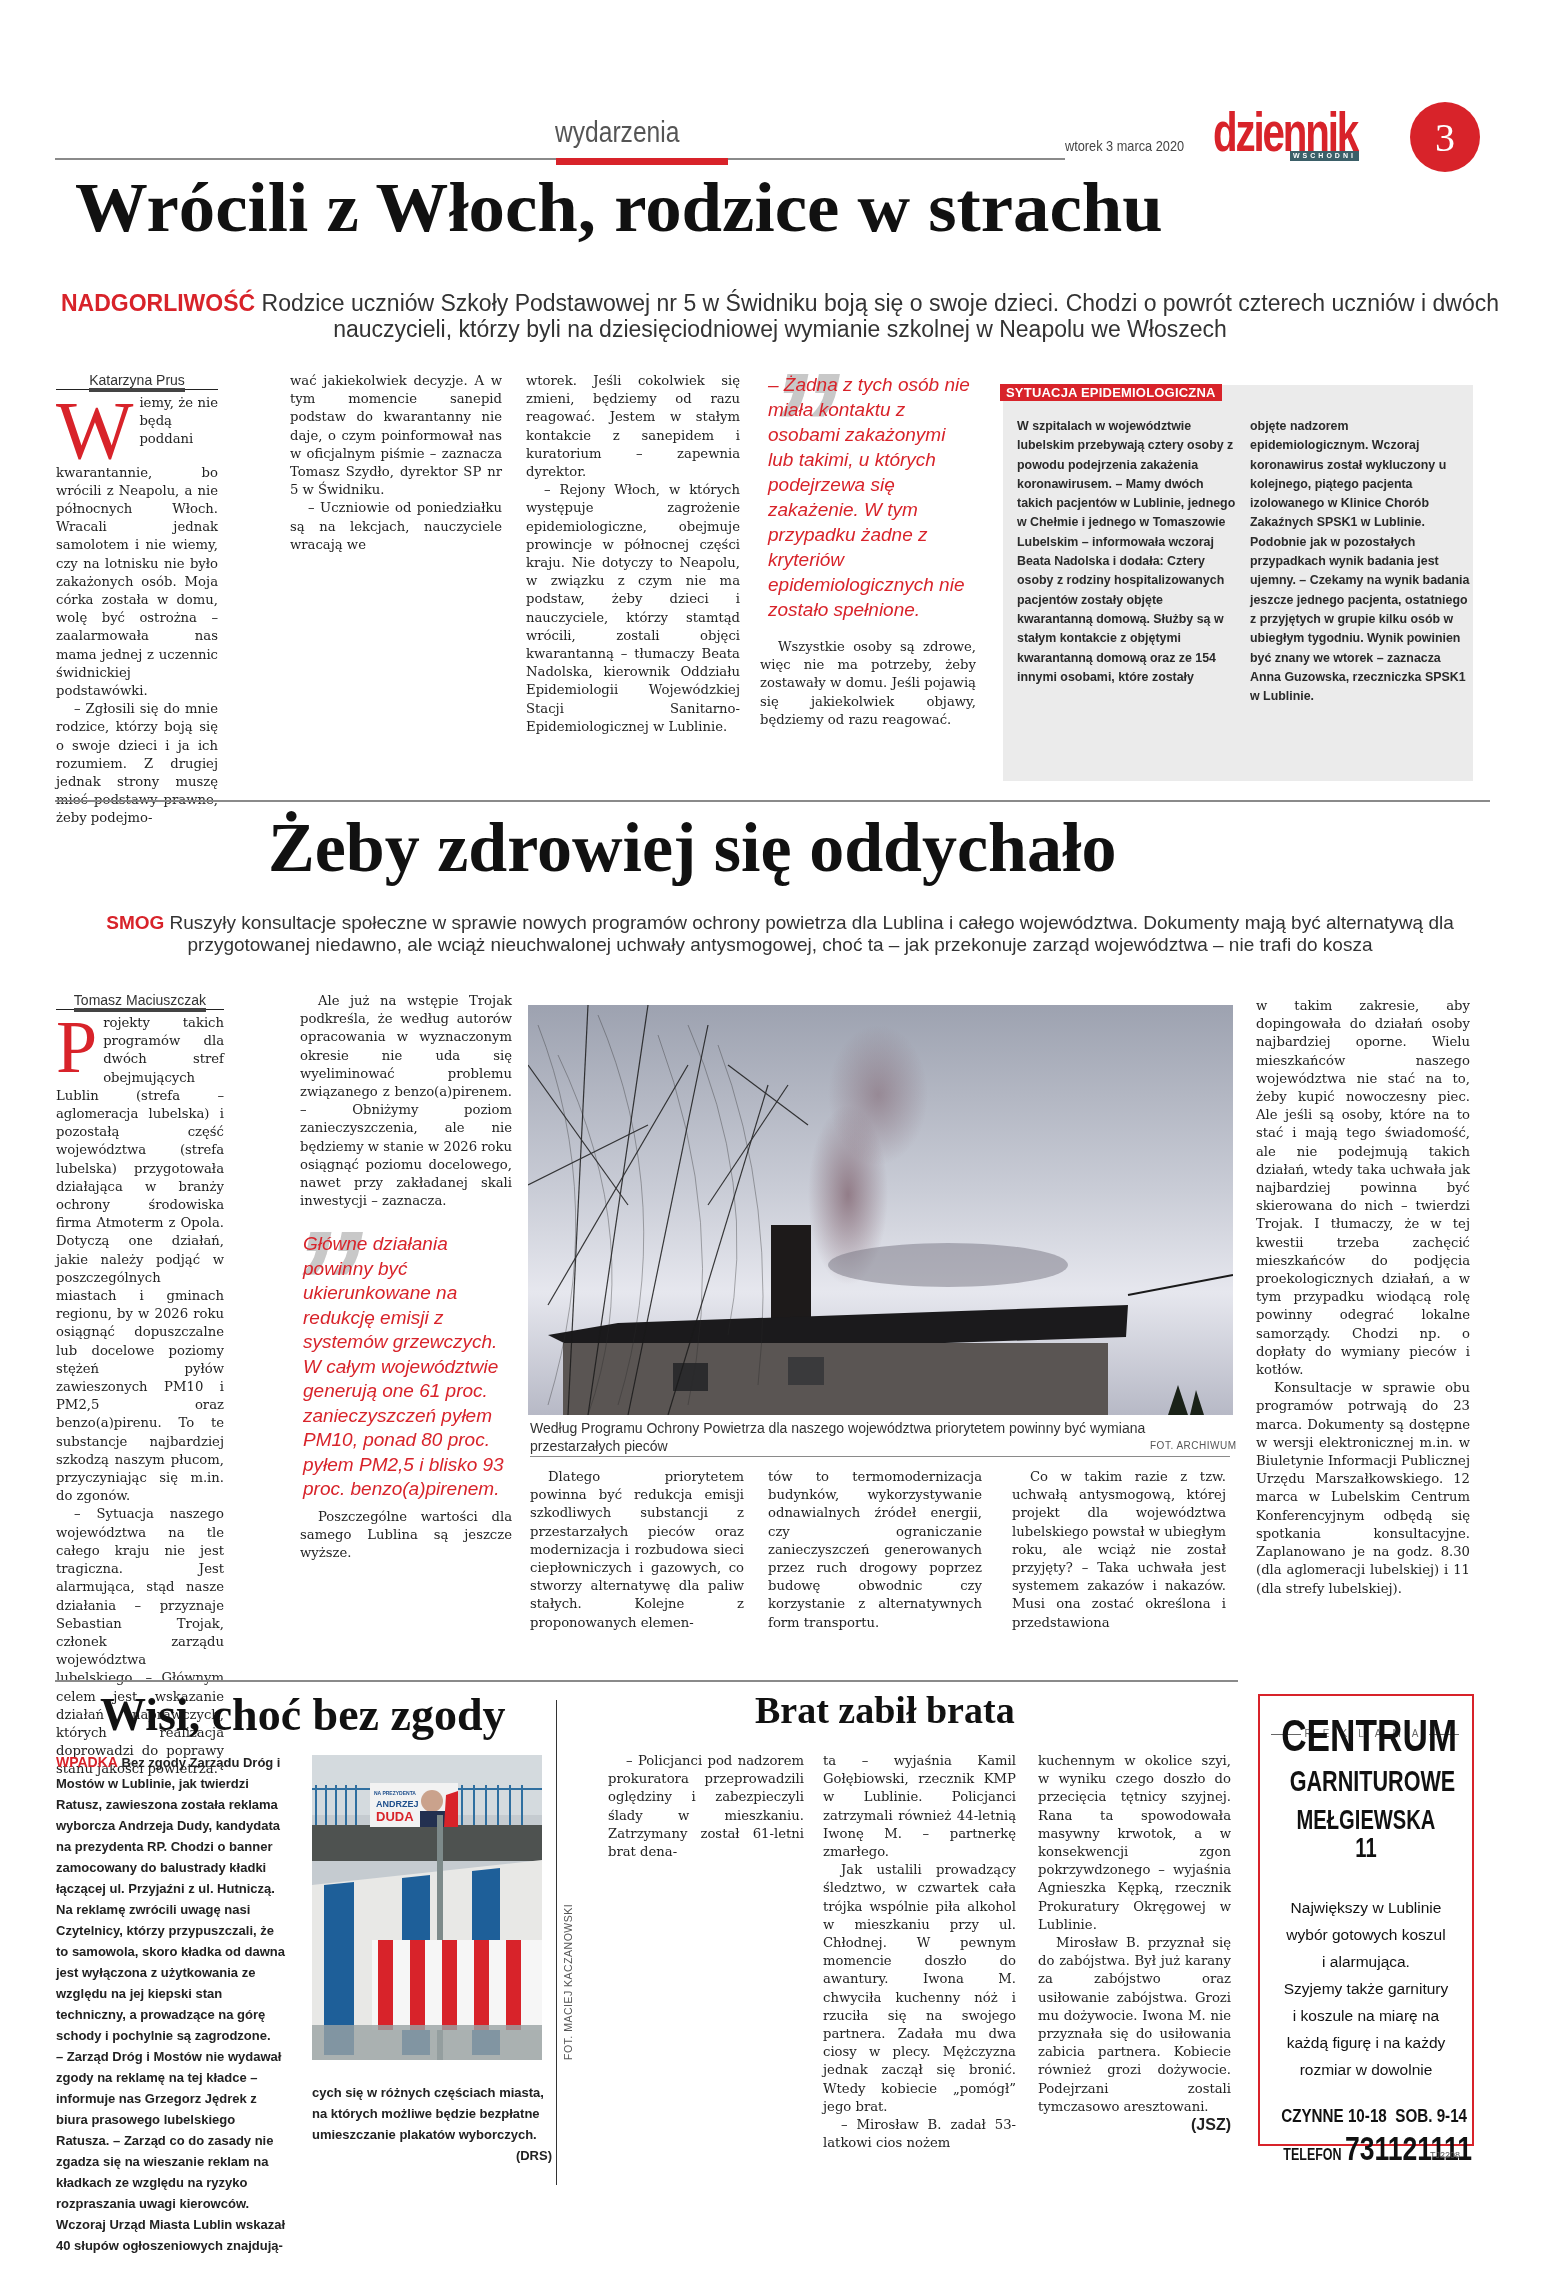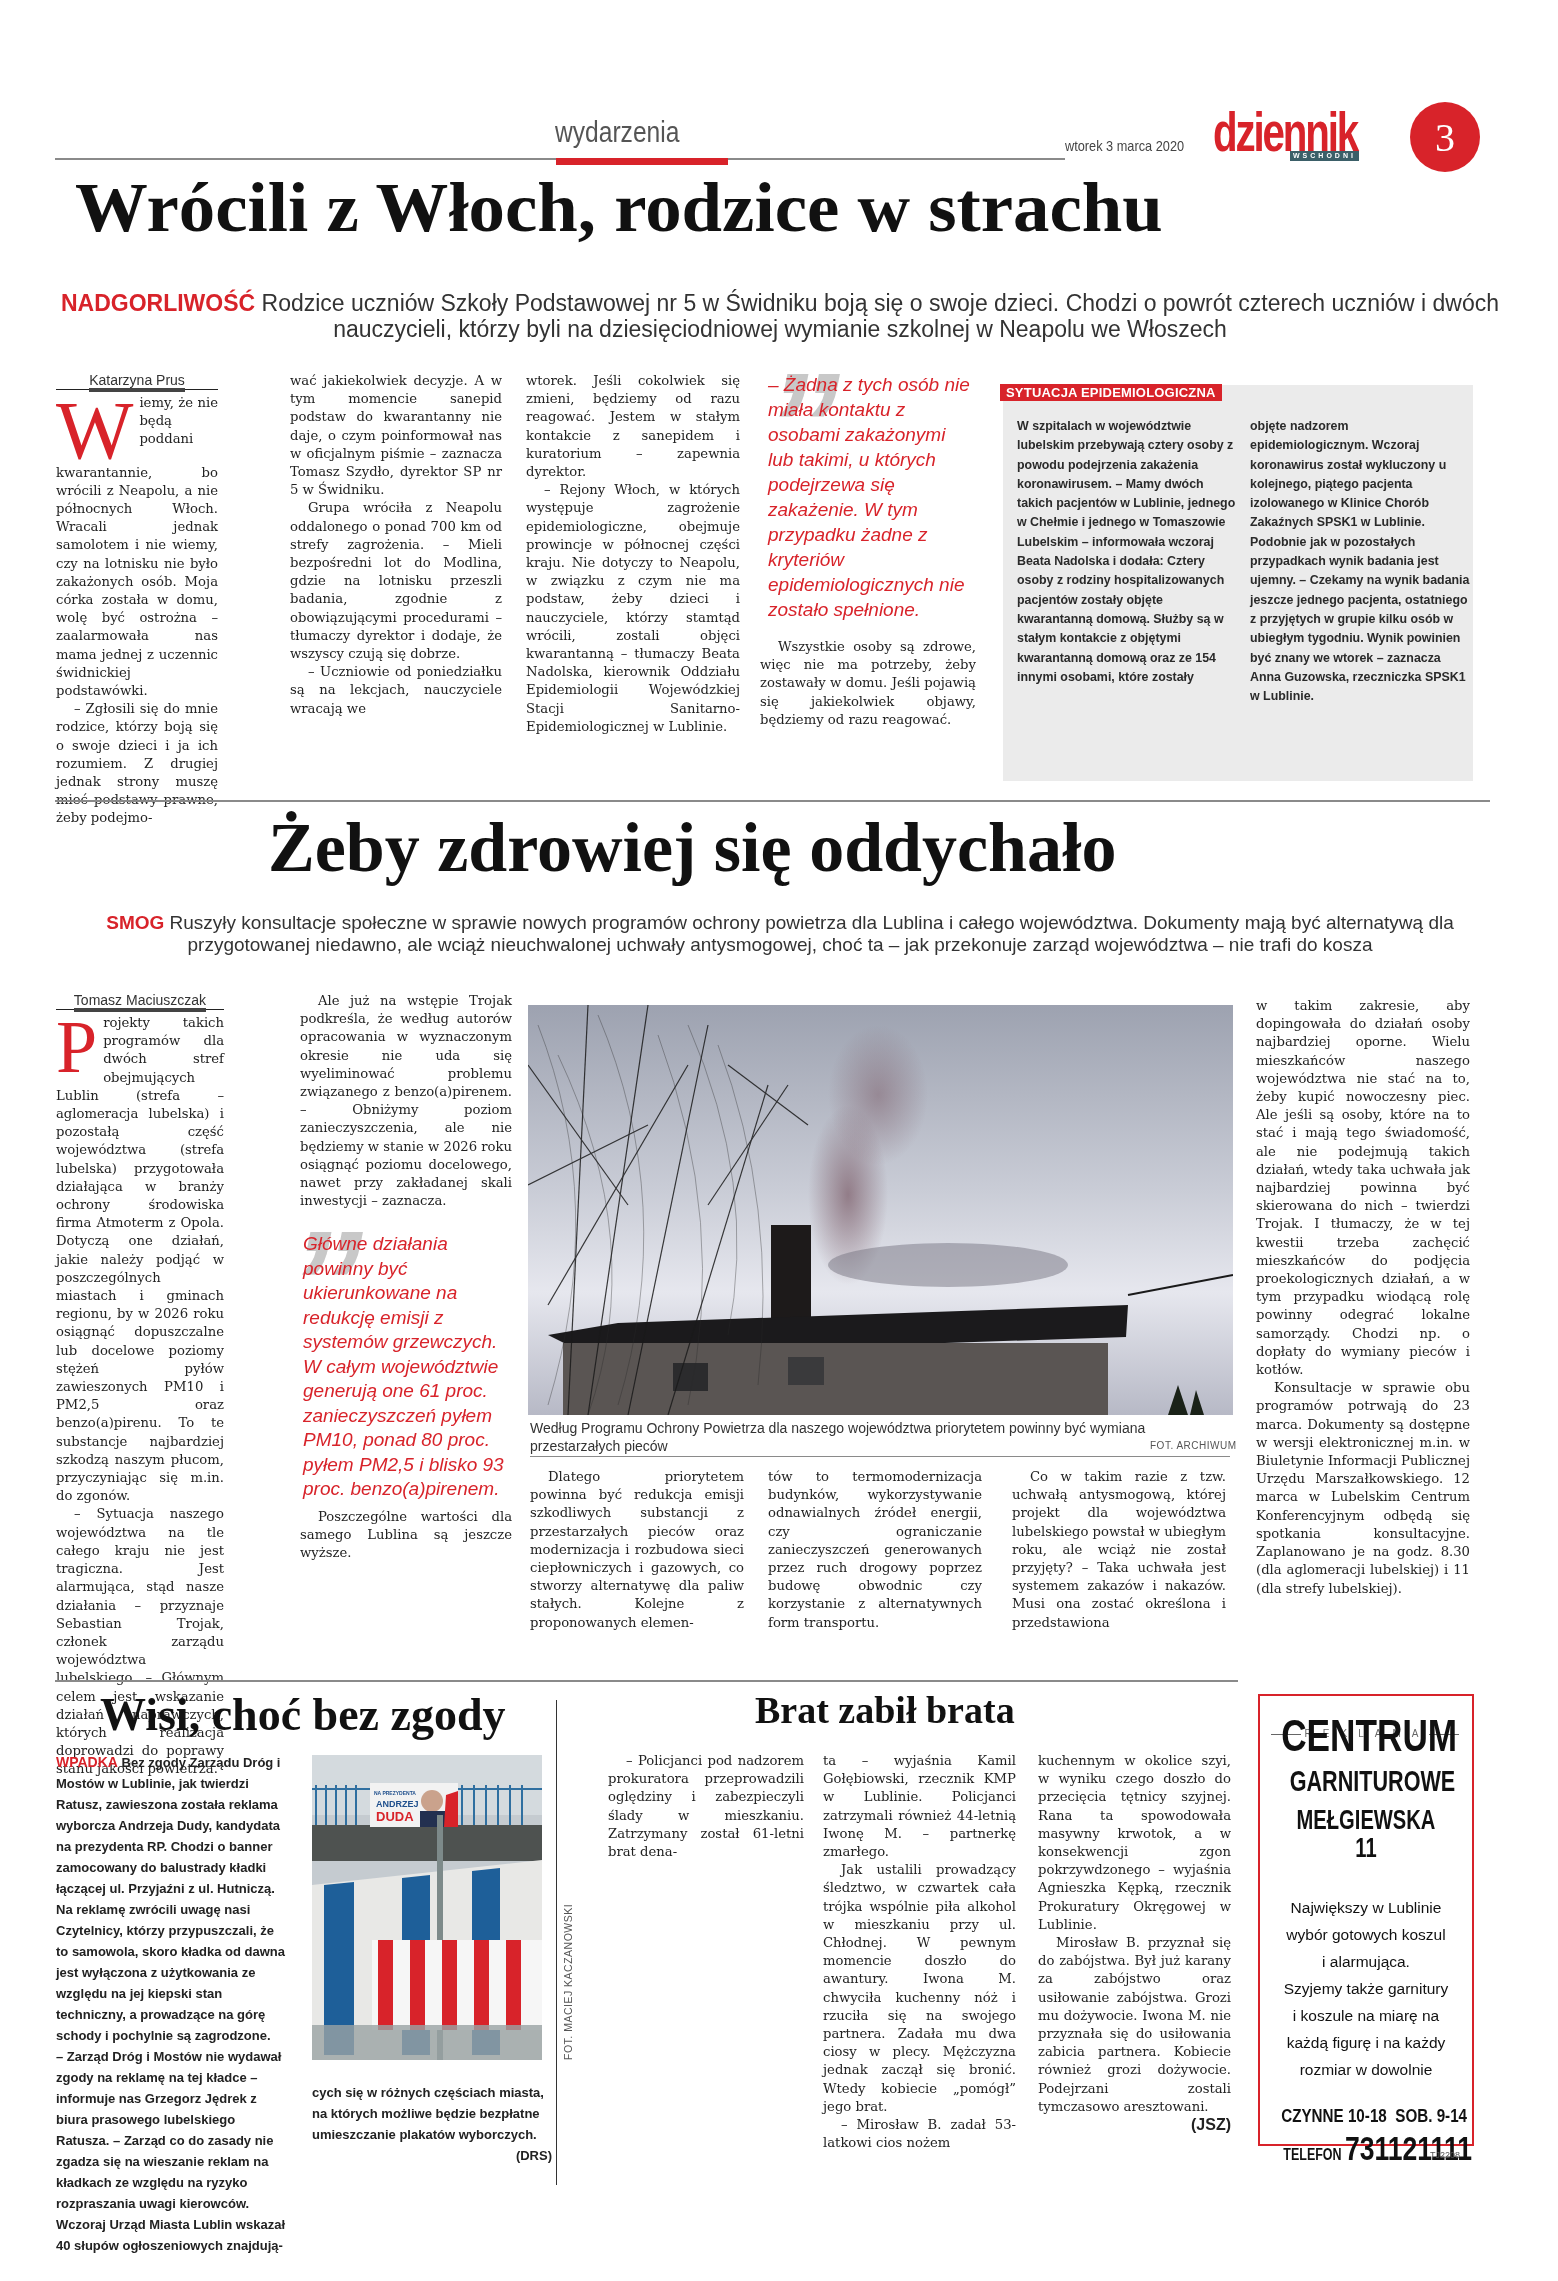--- a/index.html
+++ b/index.html
@@ -70,21 +70,20 @@
 <div class="abs" style="left:56px;top:372px;width:162px;">
   <div class="byline"><span>Katarzyna Prus</span></div>
   <div class="col" style="margin-top:4px;">
     <p class="noindent"><span class="dropcap" style="font-size:82px;">W</span><span>iemy, że nie będą poddani kwarantannie, bo wrócili z Neapolu, a nie północnych Włoch. Wracali jednak samolotem i nie wiemy, czy na lotnisku nie było zakażonych osób. Moja córka została w domu, wolę być ostrożna – zaalarmowała nas mama jednej z uczennic świdnickiej podstawówki.</span></p>
     <p>– Zgłosili się do mnie rodzice, którzy boją się o swoje dzieci i ja ich rozumiem. Z drugiej jednak strony muszę mieć podstawy prawne, żeby podejmo-</p>
   </div>
 </div>
 
 <div class="abs col" style="left:290px;top:372px;width:212px;">
   <p class="noindent">wać jakiekolwiek decyzje. A w tym momencie sanepid podstaw do kwarantanny nie daje, o czym poinformował nas w oficjalnym piśmie – zaznacza Tomasz Szydło, dyrektor SP nr 5 w Świdniku.</p>
-  <p>Grupa wróciła z Neapolu oddalonego o ponad 700 km od strefy zagrożenia. – Mieli bezpośredni lot do Modlina, gdzie na lotnisku przeszli badania, zgodnie z obowiązującymi procedurami – tłumaczy dyrektor i dodaje, że wszyscy czują się dobrze.</p>
   <p>– Uczniowie od poniedziałku są na lekcjach, nauczyciele wracają we</p>
 </div>
 
 <div class="abs col" style="left:526px;top:372px;width:214px;">
   <p class="noindent">wtorek. Jeśli cokolwiek się zmieni, będziemy od razu reagować. Jestem w stałym kontakcie z sanepidem i kuratorium – zapewnia dyrektor.</p>
   <p>– Rejony Włoch, w których występuje zagrożenie epidemiologiczne, obejmuje prowincje w północnej części kraju. Nie dotyczy to Neapolu, w związku z czym nie ma podstaw, żeby dzieci i nauczyciele, którzy stamtąd wrócili, zostali objęci kwarantanną – tłumaczy Beata Nadolska, kierownik Oddziału Epidemiologii Wojewódzkiej Stacji Sanitarno-Epidemiologicznej w Lublinie.</p>
 </div>
 
 <div class="abs" style="left:760px;top:372px;width:216px;">
   <div class="pullquote" style="font-size:19px;line-height:25px;">

